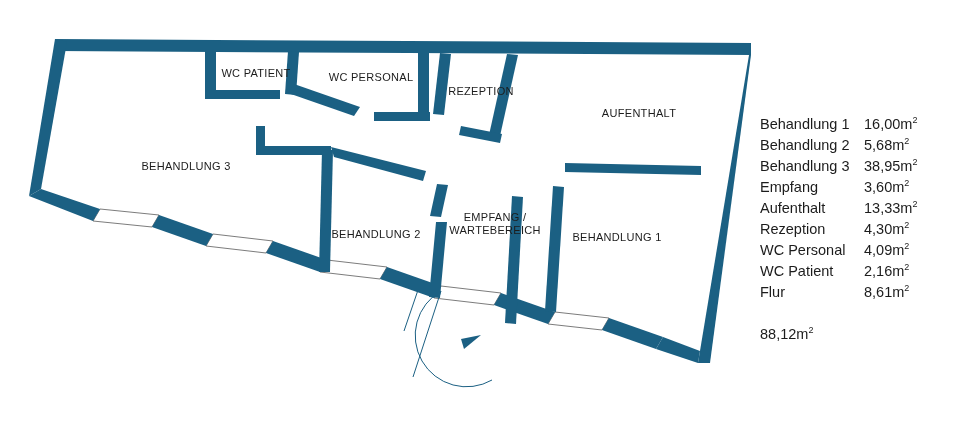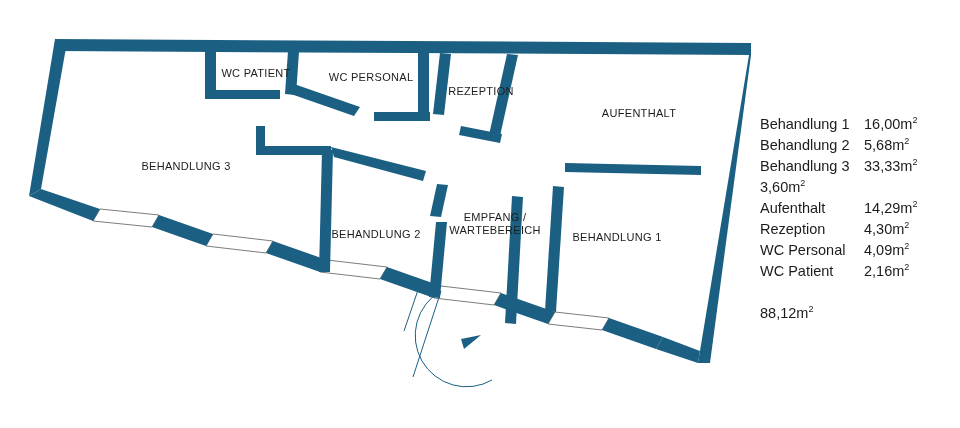--- a/index.html
+++ b/index.html
@@ -130,41 +130,46 @@
         <div class="legend-row">
           <span class="legend-name">Behandlung 1</span>
           <span class="legend-value"><span>16,00m</span><sup>2</sup></span>
         </div>
         <div class="legend-row">
           <span class="legend-name">Behandlung 2</span>
           <span class="legend-value"><span>5,68m</span><sup>2</sup></span>
         </div>
         <div class="legend-row">
           <span class="legend-name">Behandlung 3</span>
-          <span class="legend-value"><span>33,33m</span><sup>2</sup></span>
+          <span class="legend-value"><span>38,95m</span><sup>2</sup></span>
         </div>
         <div class="legend-row">
+          <span class="legend-name">Empfang</span>
           <span class="legend-value"><span>3,60m</span><sup>2</sup></span>
         </div>
         <div class="legend-row">
           <span class="legend-name">Aufenthalt</span>
-          <span class="legend-value"><span>14,29m</span><sup>2</sup></span>
+          <span class="legend-value"><span>13,33m</span><sup>2</sup></span>
         </div>
         <div class="legend-row">
           <span class="legend-name">Rezeption</span>
           <span class="legend-value"><span>4,30m</span><sup>2</sup></span>
         </div>
         <div class="legend-row">
           <span class="legend-name">WC Personal</span>
           <span class="legend-value"><span>4,09m</span><sup>2</sup></span>
         </div>
         <div class="legend-row">
           <span class="legend-name">WC Patient</span>
           <span class="legend-value"><span>2,16m</span><sup>2</sup></span>
         </div>
+        <div class="legend-row">
+          <span class="legend-name">Flur</span>
+          <span class="legend-value"><span>8,61m</span><sup>2</sup></span>
+        </div>
       </div>
     <div class="legend-row spacer"></div>
     <div class="legend-row">
       <span class="legend-value"><span>88,12m</span><sup>2</sup></span>
     </div>
   </div>
 
 </div>
 
 </body></html>

